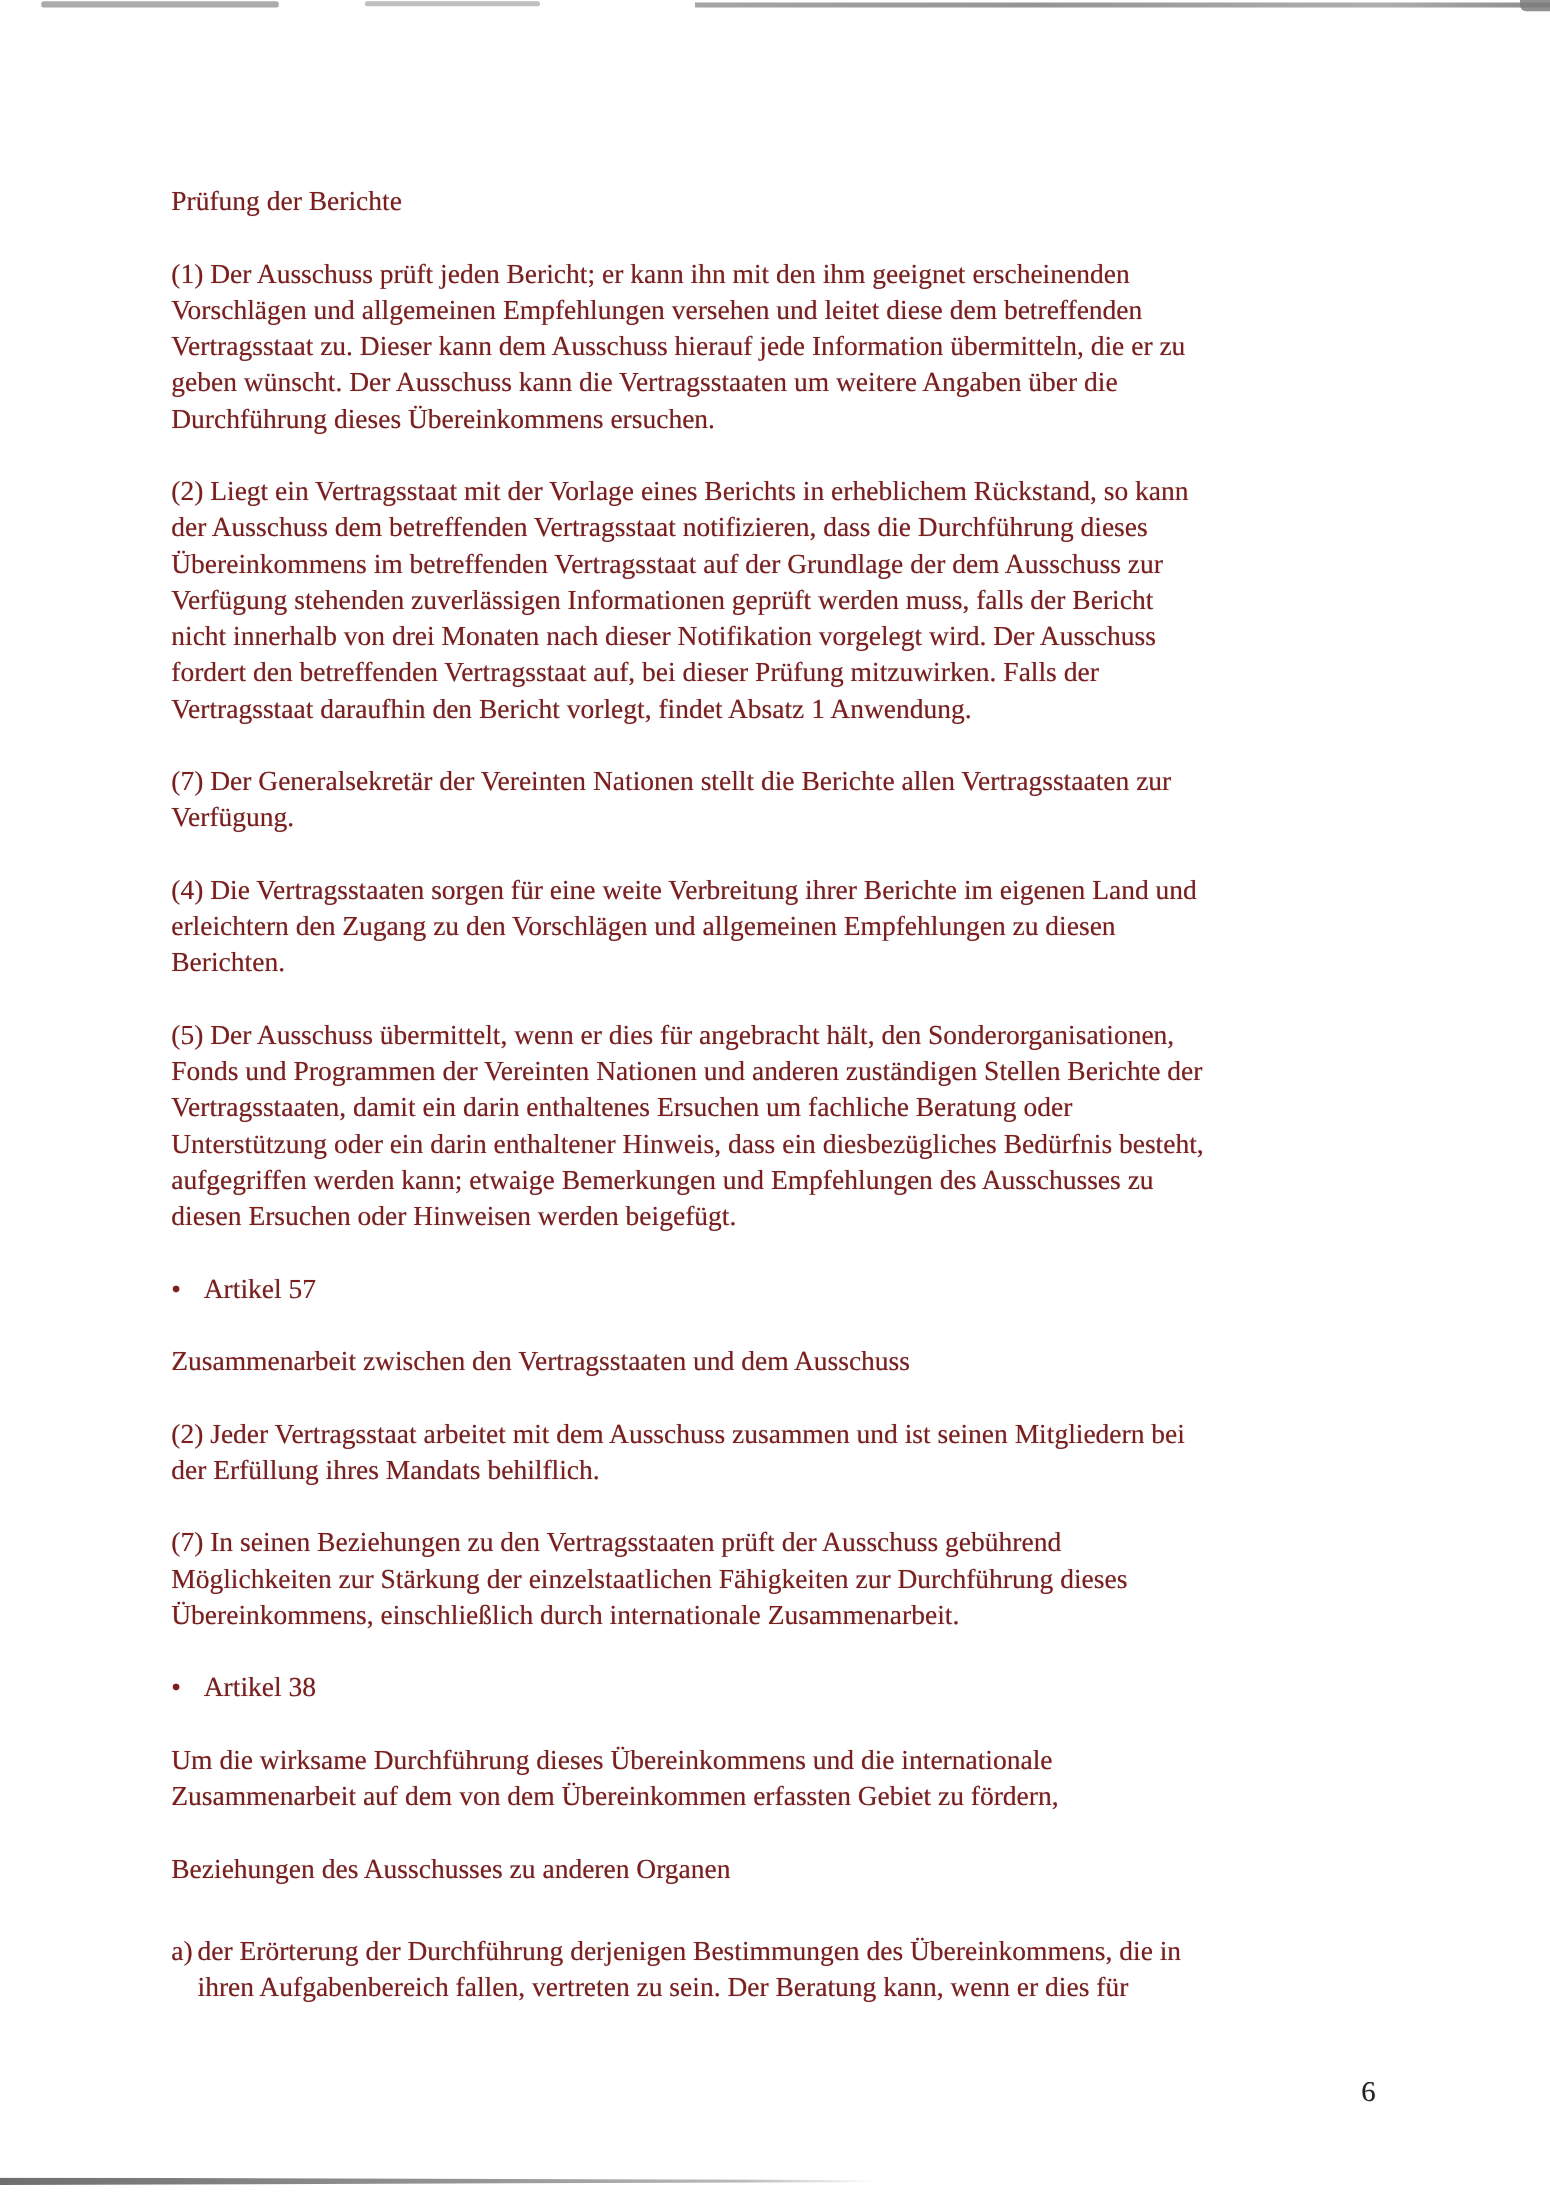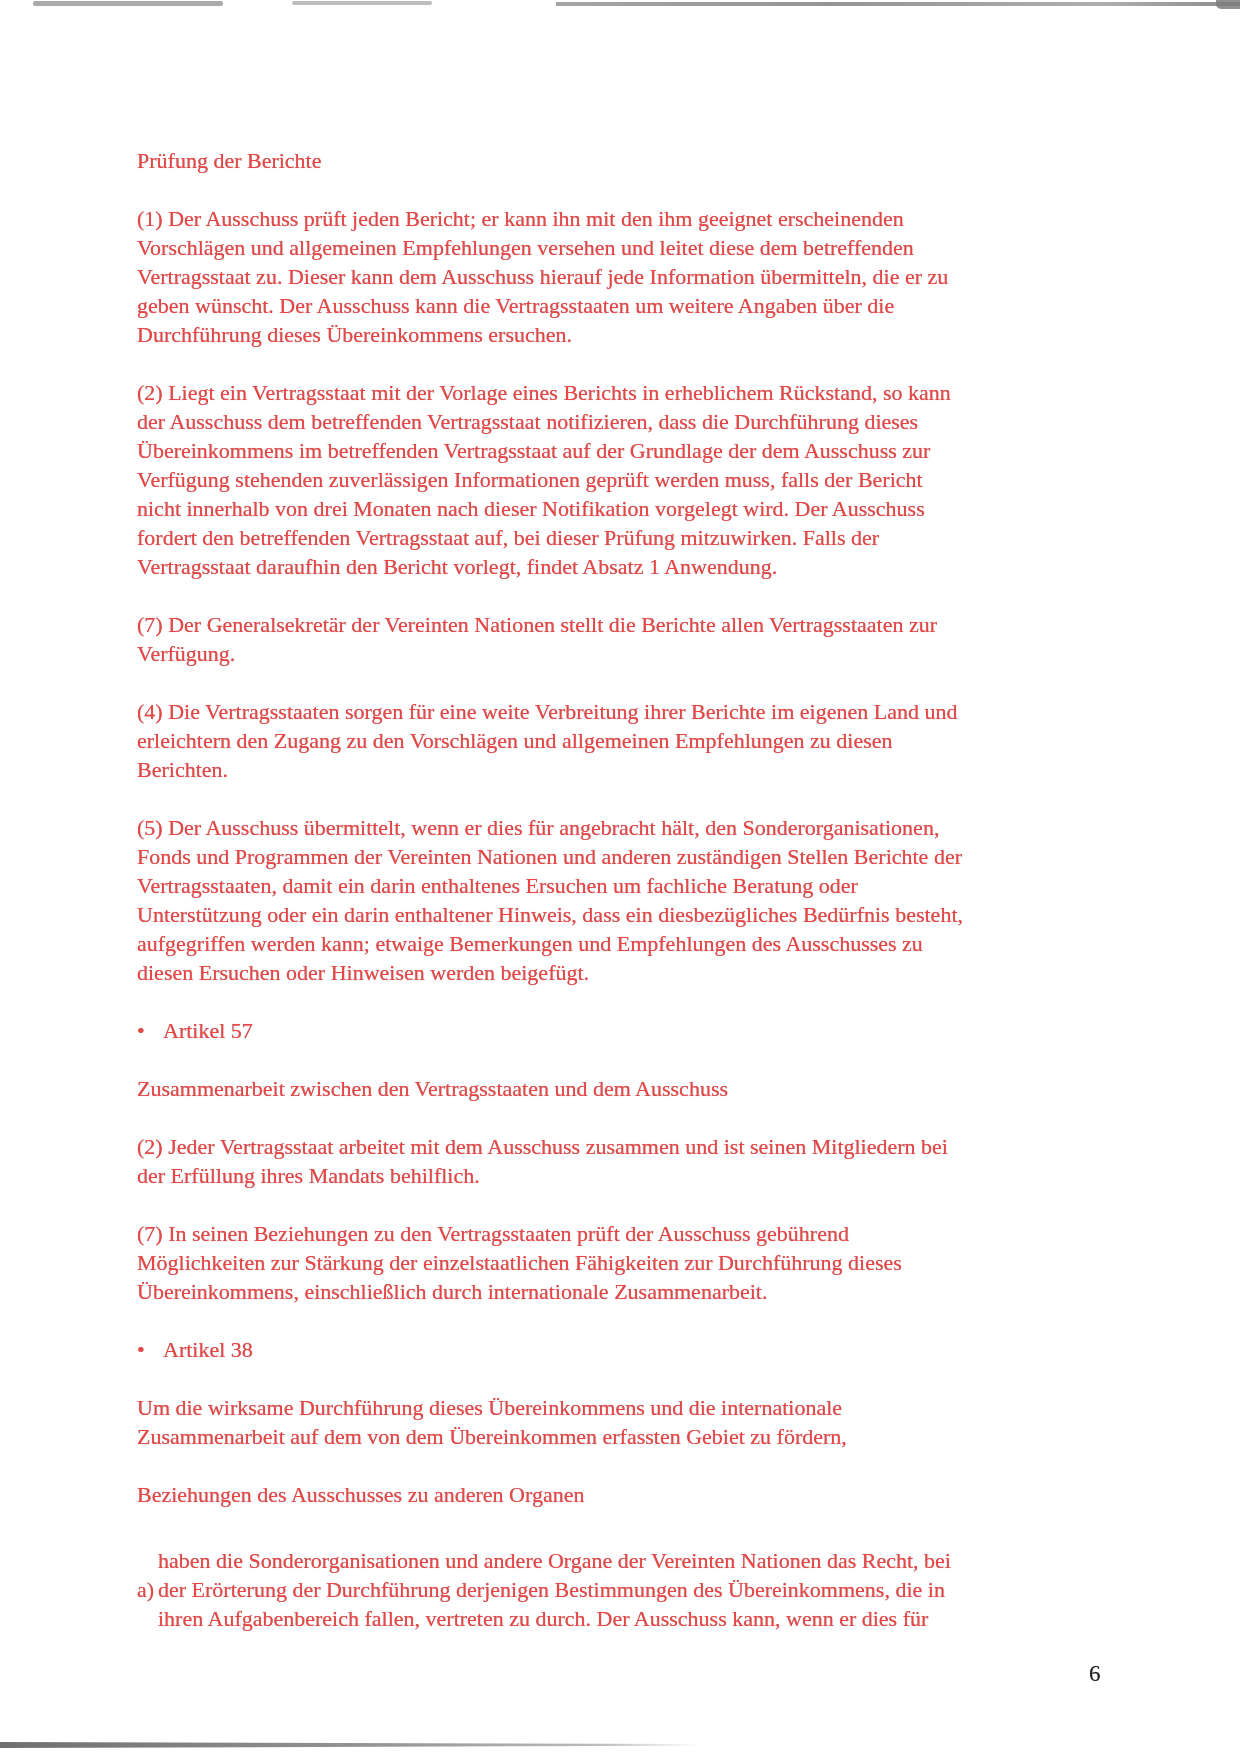--- a/index.html
+++ b/index.html
@@ -20,21 +20,21 @@
   .mark-top-mid    { left: 292px; top: 1px;  width: 140px; height: 4px; background: #a3a3a3; border-radius: 2px; opacity: .7; }
   .mark-top-long   { left: 556px; top: 2px;  width: 684px; height: 4px;
                      background: linear-gradient(to right, #8f8f8f, #7a7a7a 40%, #9a9a9a 80%, #6f6f6f); opacity: .8; }
   .mark-top-corner { left: 1216px; top: 0;   width: 24px;  height: 9px; background: #7d7d7d; border-radius: 0 0 0 5px; opacity: .85; }
   .mark-bottom     { left: 0; top: 1742px; width: 700px; height: 6px;
                      background: linear-gradient(to right, #5f5f5f, #8a8a8a 55%, #b3b3b3 85%, rgba(179,179,179,0));
                      clip-path: polygon(0 0, 100% 35%, 100% 62%, 0 100%); opacity: .9; }
   
   .content {
     position: absolute; left: 137px; top: 146px; width: 1060px;
-    color: #ef4444;
+    color: #7f1d1d;
     font-size: 22px; line-height: 29px;
     text-shadow: 0 0 0.7px rgba(25,25,25,0.5);
   }
   .block { margin: 29px 0 0 0; white-space: pre-line; }
   .block.first { margin-top: 0; }
   .bullet-row { margin: 29px 0 0 0; display: flex; align-items: baseline; }
   .bullet-glyph { display: inline-block; width: 26px; }
   .item-a { margin: 37px 0 0 0; }
   .item-a .line { padding-left: 21px; }
   .item-a .line.has-marker { padding-left: 0; }
@@ -99,22 +99,21 @@
     <div class="bullet-row">
       <span class="bullet-glyph">•</span>
       <span>Artikel 38</span>
     </div>
 
     <div class="block">Um die wirksame Durchführung dieses Übereinkommens und die internationale
 Zusammenarbeit auf dem von dem Übereinkommen erfassten Gebiet zu fördern,</div>
     <div class="block">Beziehungen des Ausschusses zu anderen Organen</div>
 
     <div class="item-a">
-      <div class="line">haben die Sonderorganisationen und andere Organe der Vereinten Nationen das Recht, bei</div>
       <div class="line has-marker"><span class="marker">a)</span><span>der Erörterung der Durchführung derjenigen Bestimmungen des Übereinkommens, die in</span></div>
-      <div class="line">ihren Aufgabenbereich fallen, vertreten zu durch. Der Ausschuss kann, wenn er dies für</div>
+      <div class="line">ihren Aufgabenbereich fallen, vertreten zu sein. Der Beratung kann, wenn er dies für</div>
     </div>
 
   </main>
 
   <div class="page-number">6</div>
 
 </div>
 
 </body></html>

